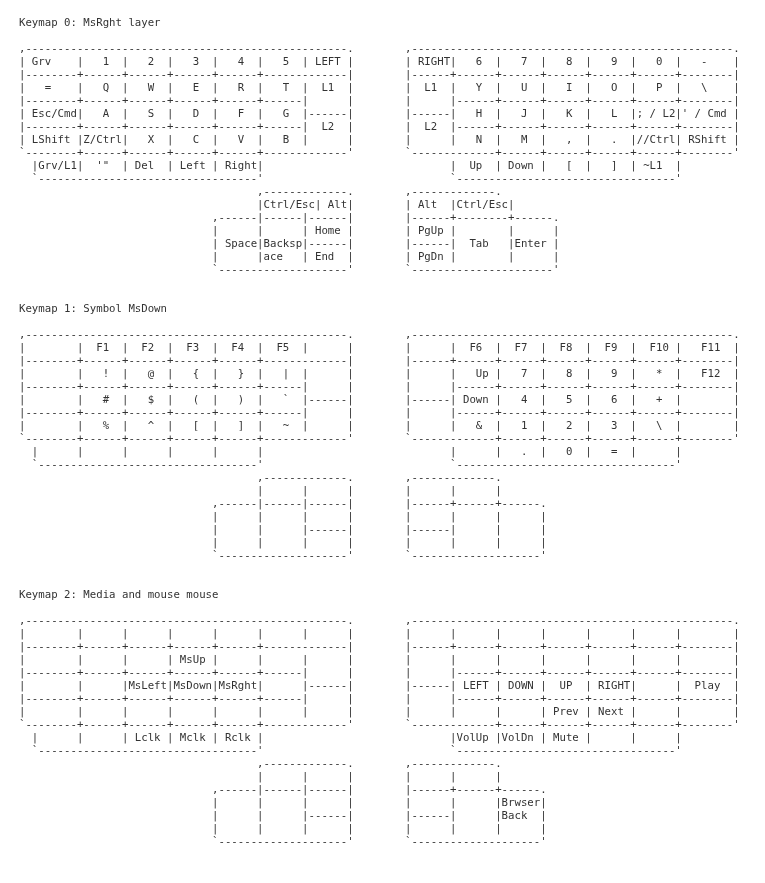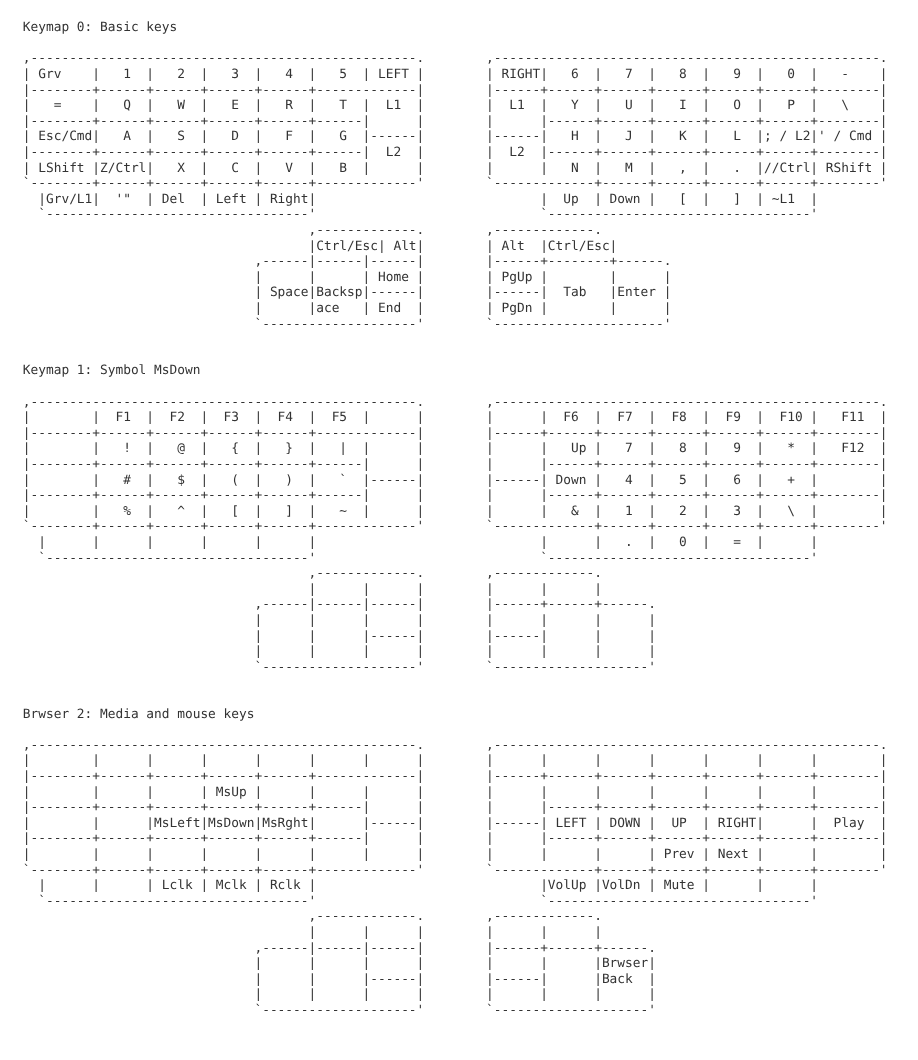--- a/index.html
+++ b/index.html
@@ -32,21 +32,21 @@
     white-space: pre;
     tab-size: 8;
   }
 </style>
 </head>
 <body>
 
 <div class="doc">
 
   <div class="keymap-section">
-    <div class="keymap-title">Keymap 0: Basic keys</div>
+    <div class="keymap-title">Keymap 0: MsRght layer</div>
     <pre class="keymap-art">,--------------------------------------------------.        ,--------------------------------------------------.
 | Grv    |   1  |   2  |   3  |   4  |   5  | LEFT |        | RIGHT|   6  |   7  |   8  |   9  |   0  |   -    |
 |--------+------+------+------+------+-------------|        |------+------+------+------+------+------+--------|
 |   =    |   Q  |   W  |   E  |   R  |   T  |  L1  |        |  L1  |   Y  |   U  |   I  |   O  |   P  |   \    |
 |--------+------+------+------+------+------|      |        |      |------+------+------+------+------+--------|
 | Esc/Cmd|   A  |   S  |   D  |   F  |   G  |------|        |------|   H  |   J  |   K  |   L  |; / L2|' / Cmd |
 |--------+------+------+------+------+------|  L2  |        |  L2  |------+------+------+------+------+--------|
 | LShift |Z/Ctrl|   X  |   C  |   V  |   B  |      |        |      |   N  |   M  |   ,  |   .  |//Ctrl| RShift |
 `--------+------+------+------+------+-------------'        `-------------+------+------+------+------+--------'
   |Grv/L1|  '"  | Del  | Left | Right|                             |  Up  | Down |   [  |   ]  | ~L1  |
@@ -76,21 +76,21 @@
                                      ,-------------.        ,-------------.
                                      |      |      |        |      |      |
                               ,------|------|------|        |------+------+------.
                               |      |      |      |        |      |      |      |
                               |      |      |------|        |------|      |      |
                               |      |      |      |        |      |      |      |
                               `--------------------'        `--------------------'</pre>
   </div>
 
   <div class="keymap-section">
-    <div class="keymap-title">Brwser 2: Media and mouse keys</div>
+    <div class="keymap-title">Keymap 2: Media and mouse mouse</div>
     <pre class="keymap-art">,--------------------------------------------------.        ,--------------------------------------------------.
 |        |      |      |      |      |      |      |        |      |      |      |      |      |      |        |
 |--------+------+------+------+------+-------------|        |------+------+------+------+------+------+--------|
 |        |      |      | MsUp |      |      |      |        |      |      |      |      |      |      |        |
 |--------+------+------+------+------+------|      |        |      |------+------+------+------+------+--------|
 |        |      |MsLeft|MsDown|MsRght|      |------|        |------| LEFT | DOWN |  UP  | RIGHT|      |  Play  |
 |--------+------+------+------+------+------|      |        |      |------+------+------+------+------+--------|
 |        |      |      |      |      |      |      |        |      |      |      | Prev | Next |      |        |
 `--------+------+------+------+------+-------------'        `-------------+------+------+------+------+--------'
   |      |      | Lclk | Mclk | Rclk |                             |VolUp |VolDn | Mute |      |      |

